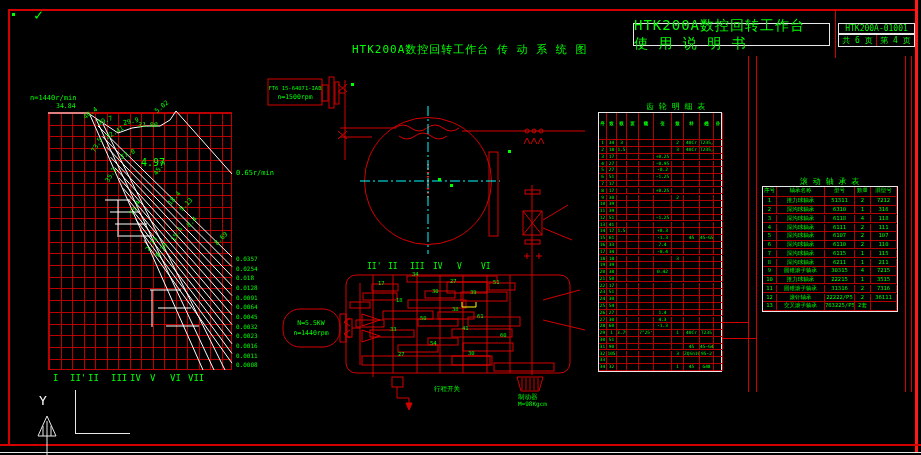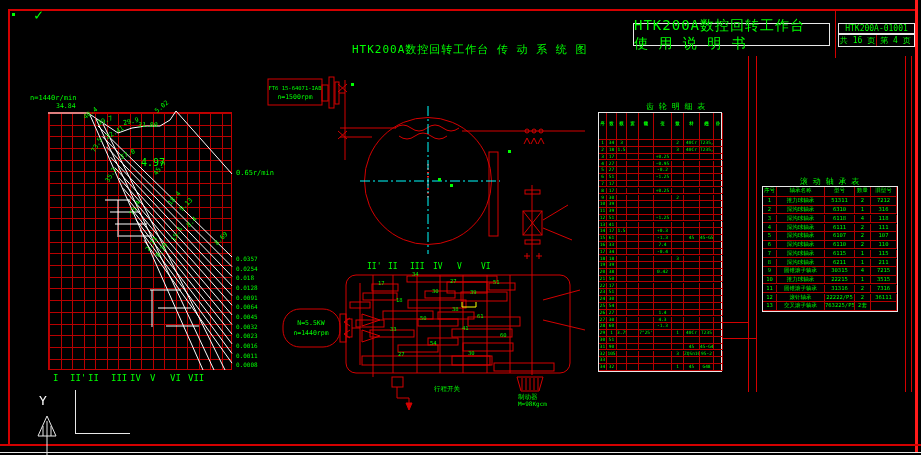--- a/index.html
+++ b/index.html
@@ -36,21 +36,21 @@
   <div class="grip" style="left:12px;top:13px;"></div>
 
   <div class="abs" style="left:633px;top:23px;width:197px;height:23px;border:1px solid #e8e8e8;box-sizing:border-box;display:flex;align-items:center;justify-content:center;">
     <span class="grn" style="font-size:14px;letter-spacing:1px;">HTK200A数控回转工作台  使 用 说 明 书</span>
   </div>
   <div class="redline" style="left:835px;top:10px;width:1px;height:48px;"></div>
   <div class="abs" style="left:838px;top:23px;width:77px;height:11px;border:1px solid #e8e8e8;box-sizing:border-box;display:flex;align-items:center;justify-content:center;">
     <span class="grn" style="font-size:8px;text-align:right;">HTK200A-01001</span>
   </div>
   <div class="abs" style="left:838px;top:34px;width:77px;height:13px;border:1px solid #e8e8e8;box-sizing:border-box;display:flex;">
-    <span class="grn" style="font-size:8px;flex:1;text-align:center;line-height:12px;">共 16 页</span>
+    <span class="grn" style="font-size:8px;flex:1;text-align:center;line-height:12px;">共 6 页</span>
     <span class="grn" style="font-size:8px;flex:1;text-align:center;line-height:12px;border-left:1px solid #b30000;">第 4 页</span>
   </div>
 
   <div class="ttl" style="left:352px;top:42px;font-size:11px;letter-spacing:1px;">HTK200A数控回转工作台 传 动 系 统 图</div>
 
   <div class="abs" style="left:0;top:0;">
     <div class="abs" style="left:48px;top:112px;width:184px;height:258px;border:1px solid #c00000;box-sizing:border-box;
       background-image:repeating-linear-gradient(to right,#b80000 0,#b80000 1px,transparent 1px,transparent 11.5px),
                        repeating-linear-gradient(to bottom,#b80000 0,#b80000 1px,transparent 1px,transparent 11.7px);"></div>
     <svg id="chart-lines" width="240" height="300" viewBox="30 90 240 300" style="left:30px;top:90px;">

